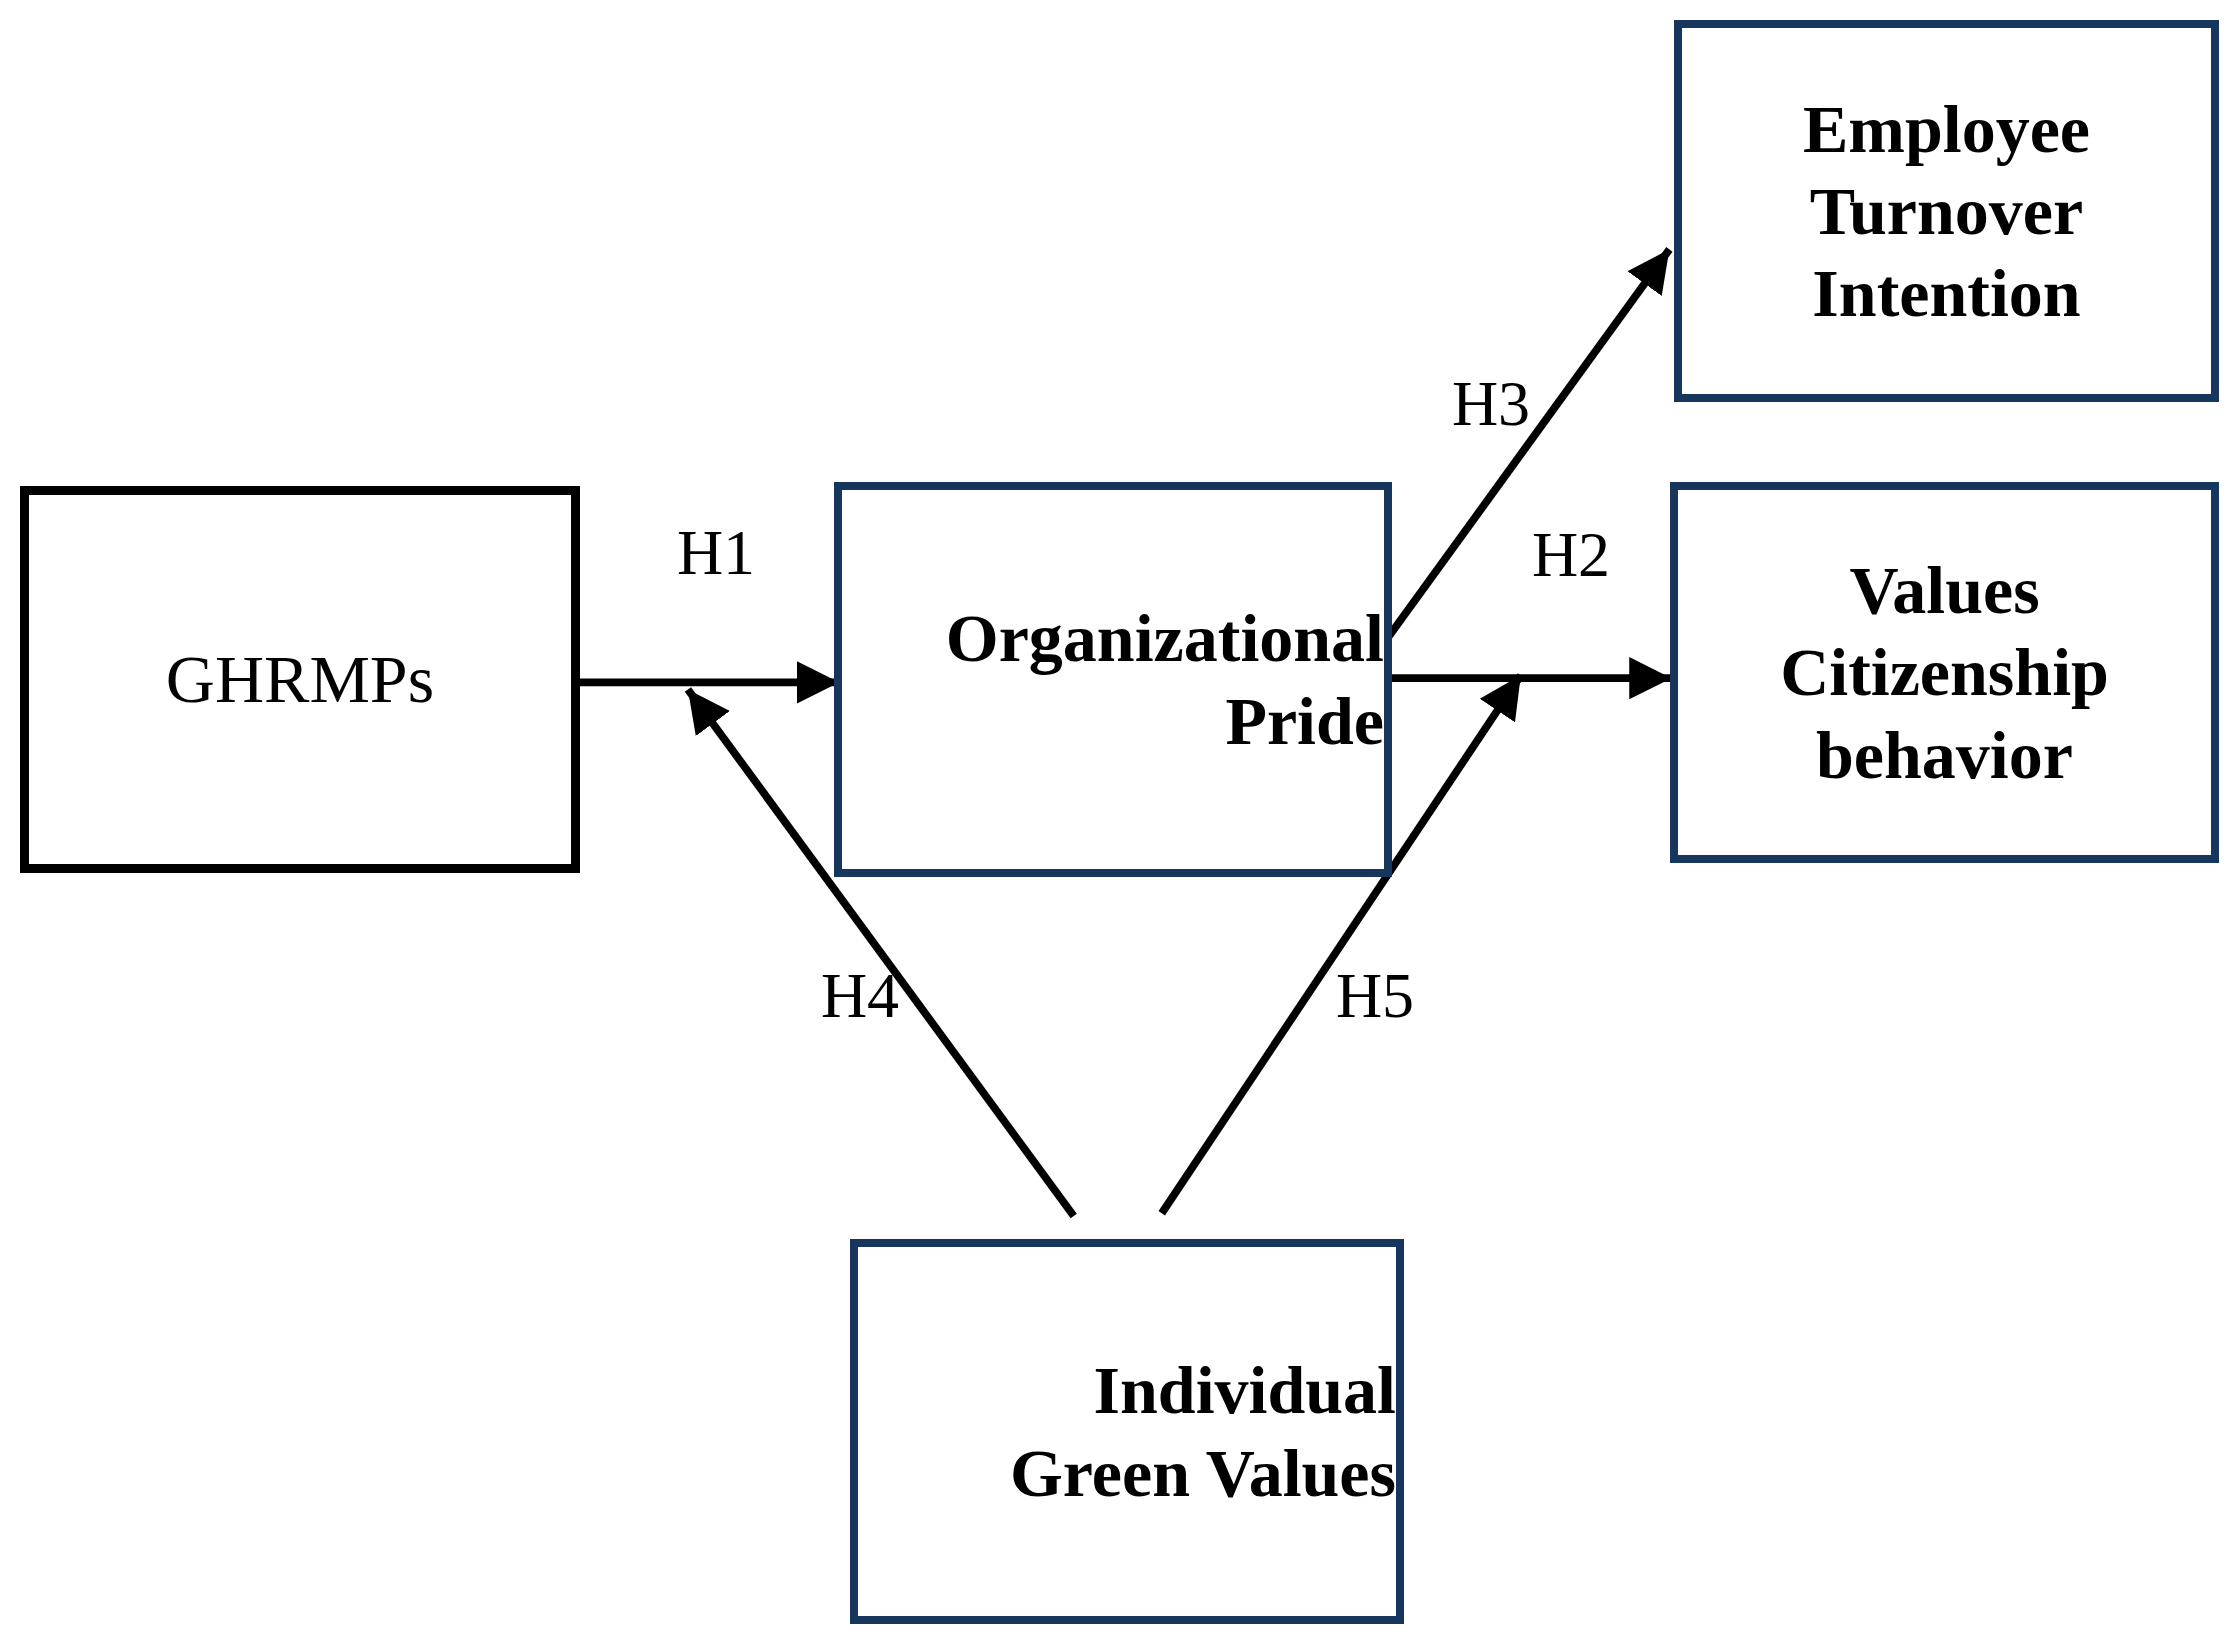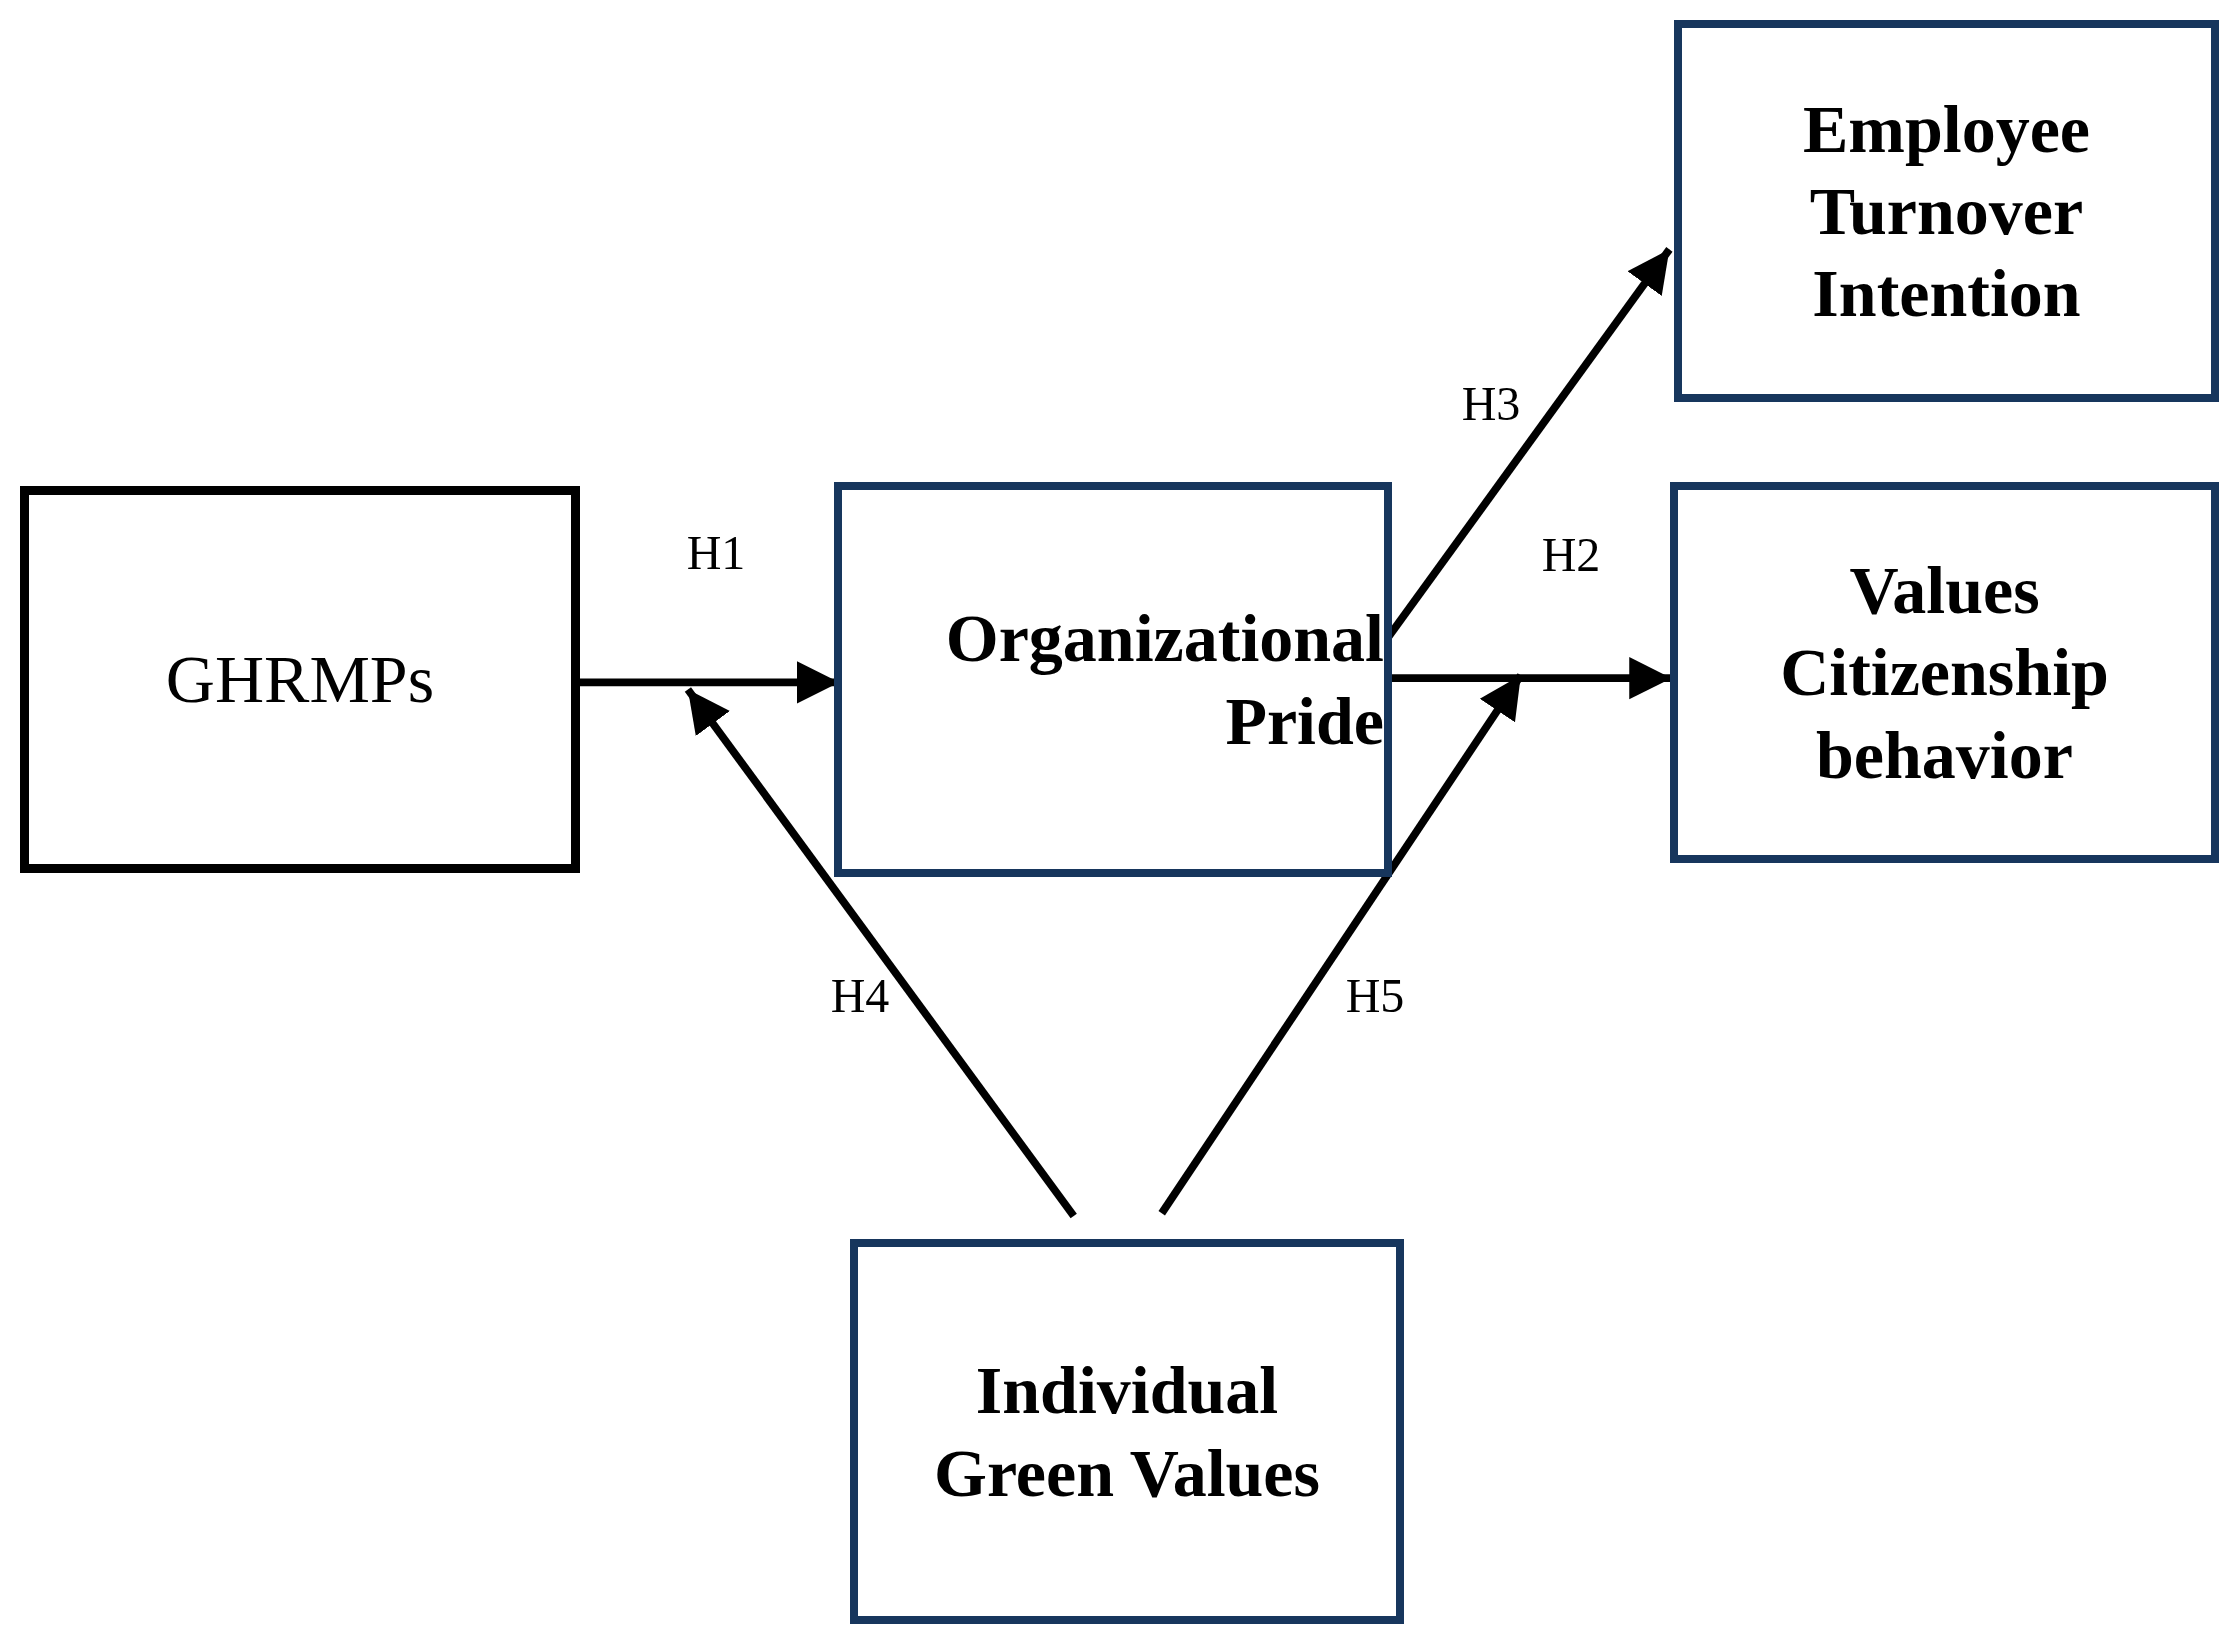--- a/index.html
+++ b/index.html
@@ -29,26 +29,26 @@
     line-height: 1.21;
   }
   .node span { display: block; white-space: nowrap; }
   .border-navy { border: 8.4px solid #17365d; font-weight: bold; }
   .border-black { border: 9.2px solid #000000; }
 
   #node-ghrmps    { left: 20px;   top: 486px;  width: 560px; height: 387px; }
   #node-orgpride  { left: 834px; top: 482px;  width: 558px; height: 395px; align-items: flex-end; }
   #node-employee  { left: 1674px; top: 20px;   width: 545px; height: 382px; }
   #node-brand     { left: 1670px; top: 482px;  width: 549px; height: 381px; }
-  #node-igv       { left: 850px; top: 1239px; width: 554px; height: 385px; }
+  #node-igv       { left: 850px; top: 1239px; width: 554px; height: 385px; align-items: flex-end; }
 
   .hyp-label {
     position: absolute;
     transform: translate(-50%, -50%);
-    font-size: 48px;
+    font-size: 64px;
     line-height: 1;
     white-space: nowrap;
   }
   #label-h1 { left: 716px; top: 553px;  }
   #label-h2 { left: 1571px; top: 555px;  }
   #label-h3 { left: 1491px; top: 404px;  }
   #label-h4 { left: 860px; top: 996px; text-align: center; }
   #label-h5 { left: 1375px; top: 996px; }
 
   #arrow-layer {

